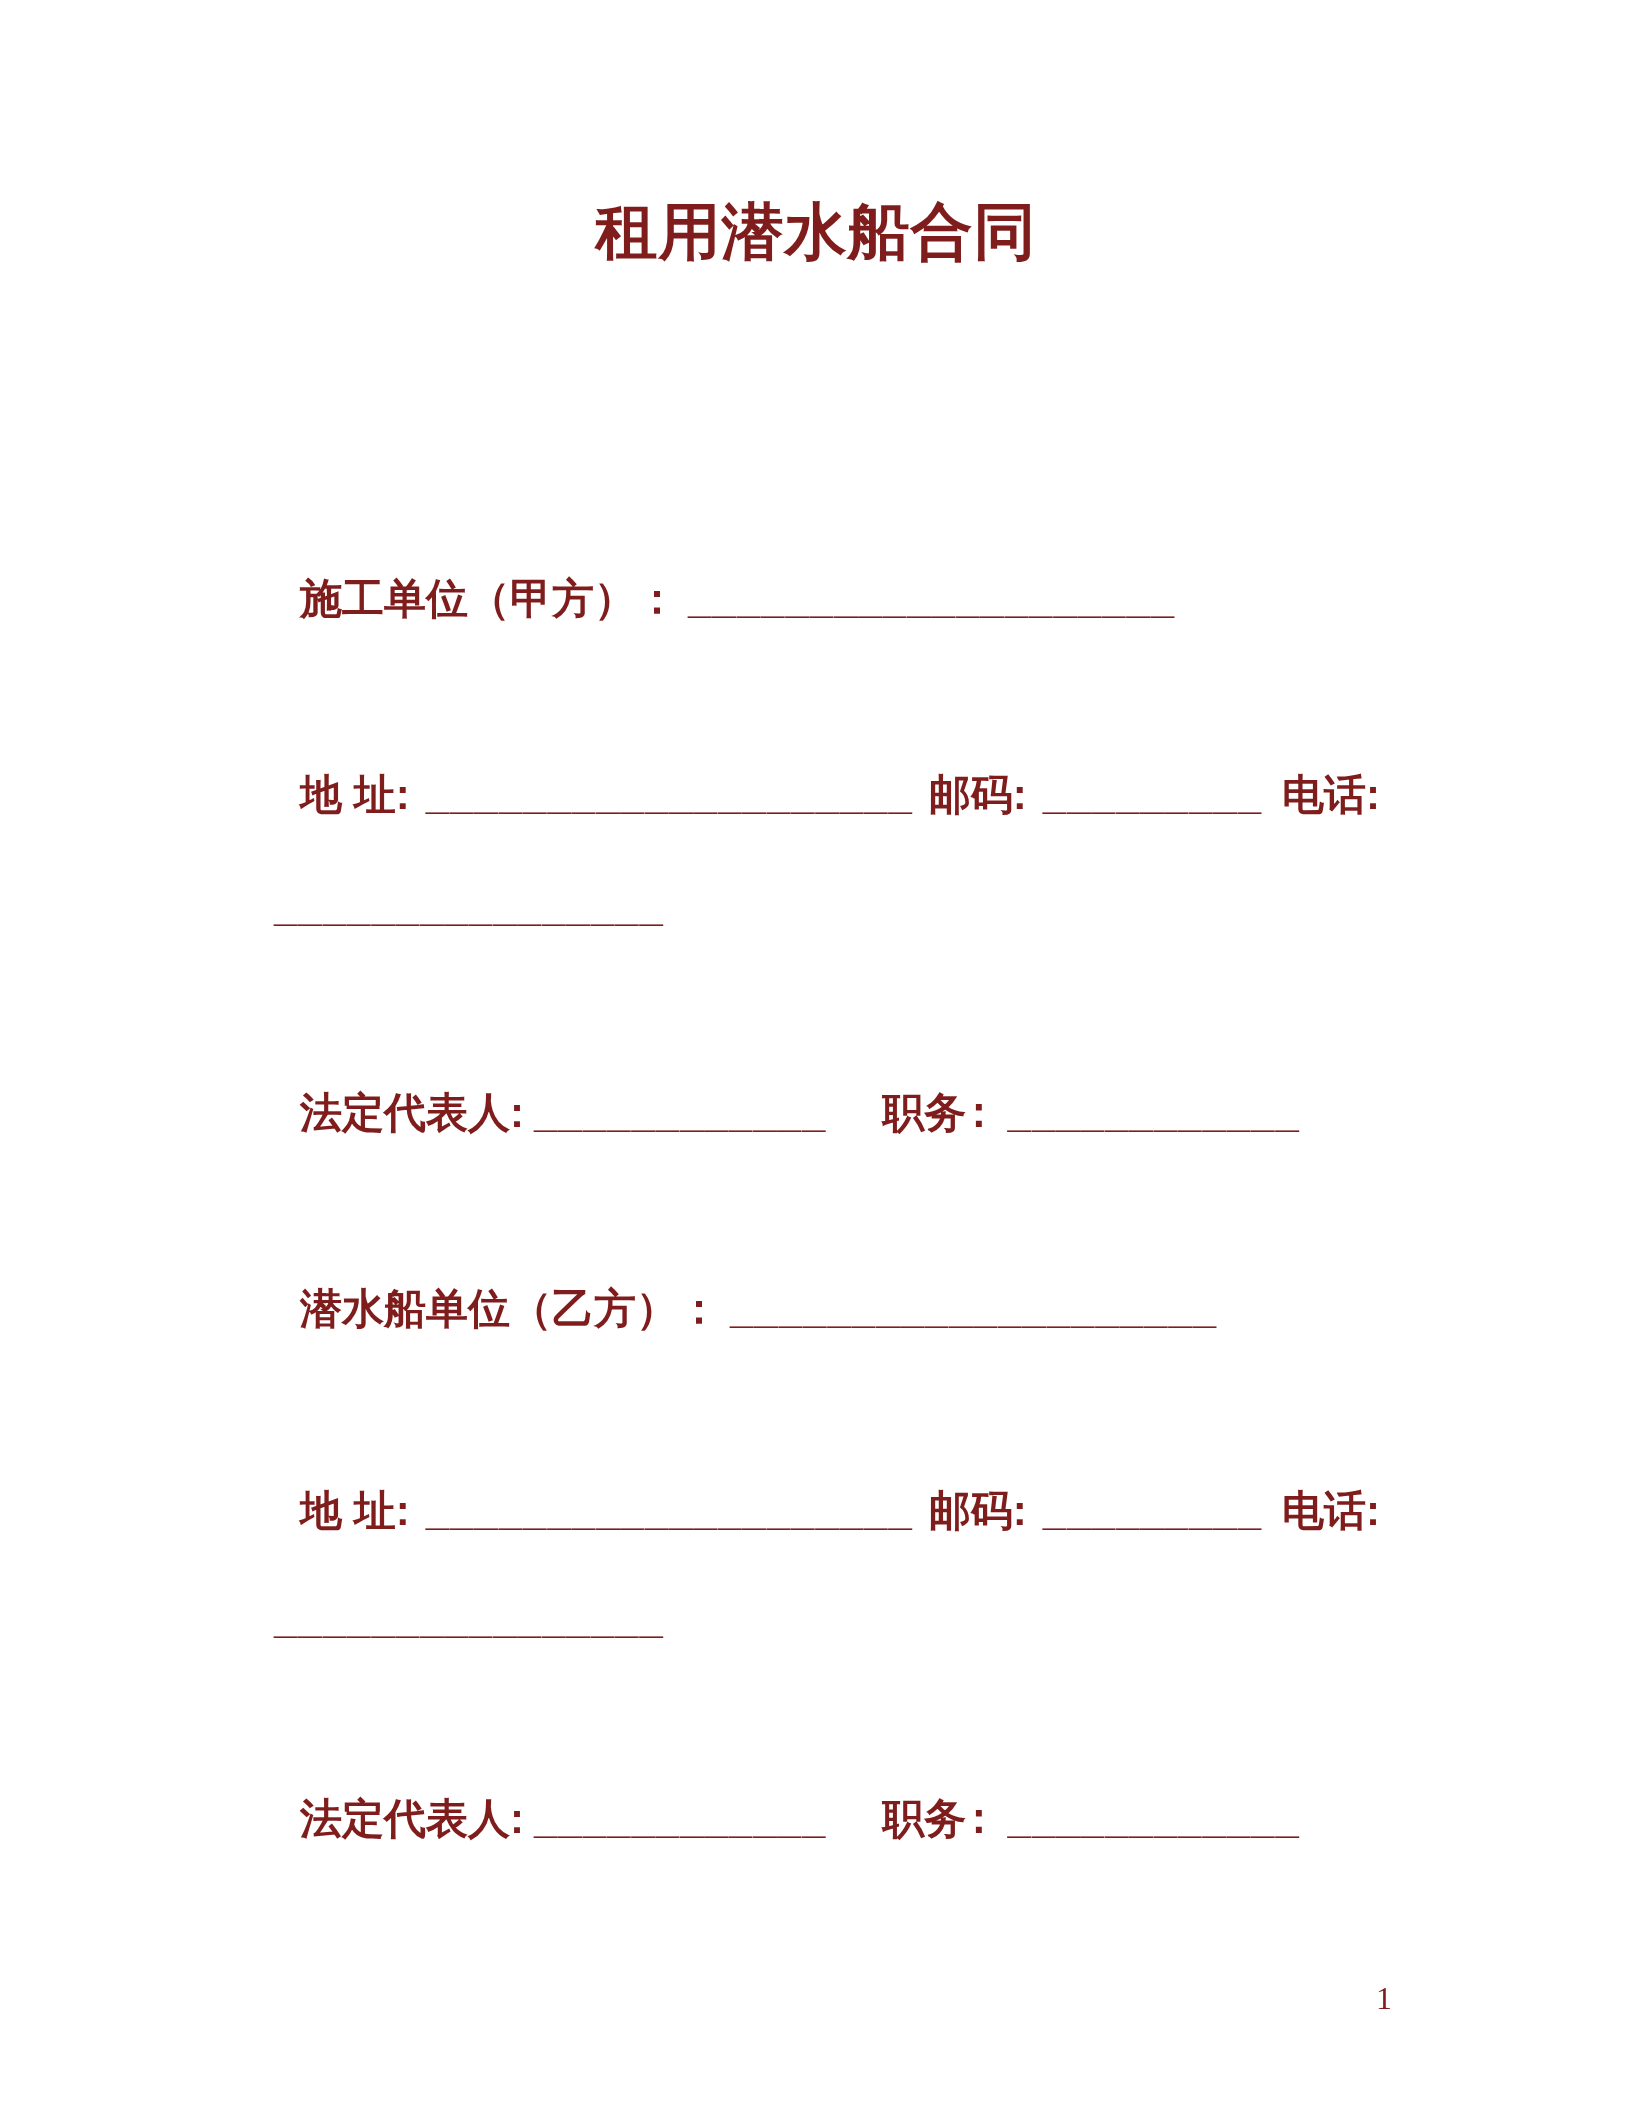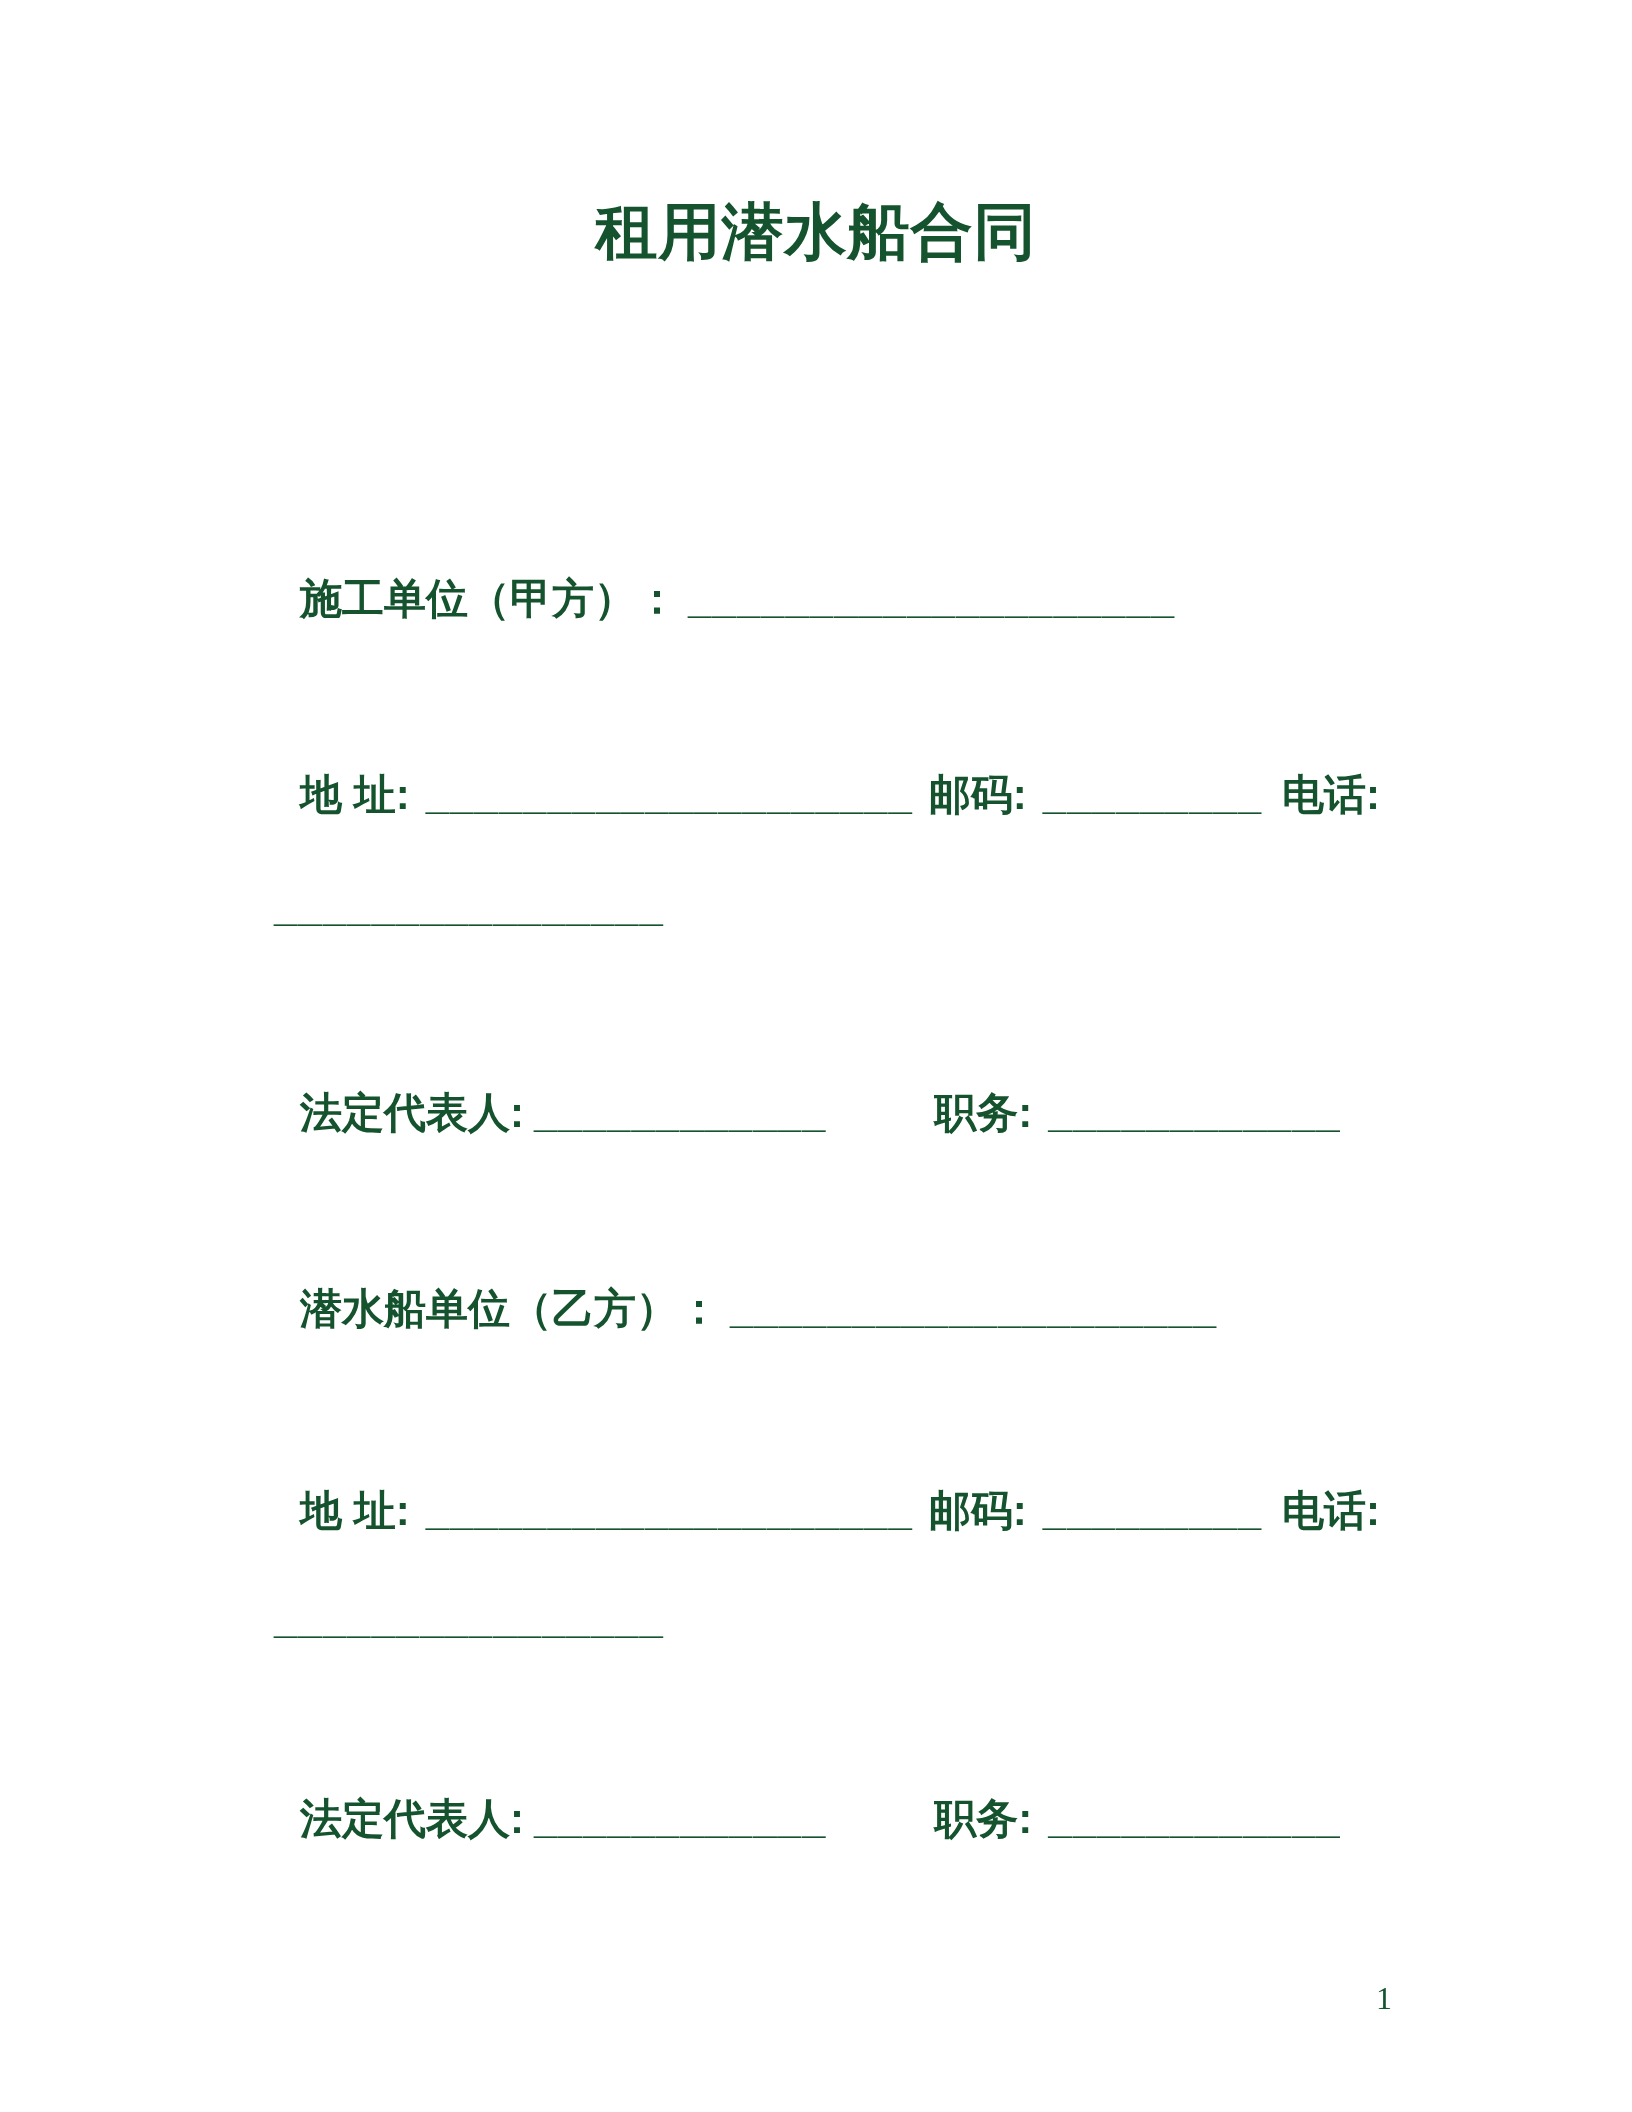--- a/index.html
+++ b/index.html
@@ -7,21 +7,21 @@
     padding: 0;
     background: #ffffff;
   }
   .page {
     position: relative;
     width: 1632px;
     height: 2112px;
     background: #ffffff;
     overflow: hidden;
     font-family: "Liberation Sans", "DejaVu Sans", sans-serif;
-    color: #14532d;
+    color: #7f1d1d;
   }
   .doc-title {
     position: absolute;
     top: 190px;
     left: 0;
     width: 100%;
     text-align: center;
     font-size: 62px;
     font-weight: bold;
     letter-spacing: 1px;
@@ -43,21 +43,21 @@
   .t-rep-a   { top: 1090px; }
   .t-party-b { top: 1286px; }
   .t-addr-b  { top: 1488px; }
   .t-cont-b  { top: 1596px; }
   .t-rep-b   { top: 1796px; }
 
   .blank { letter-spacing: 1px; margin-left: 36px; }
   .gap-after-colon { margin-left: 10px; }
   .gap-sm { margin-left: 16px; }
   .gap-md { margin-left: 20px; margin-top: 48px; }
-  .gap-duty { margin-left: 108px; }
+  .gap-duty { margin-left: 56px; font-family: Liberation Mono, monospace; }
 
   .page-number {
     position: absolute;
     top: 1980px;
     left: 1376px;
     font-family: "Liberation Serif", "DejaVu Serif", serif;
     font-size: 32px;
     font-weight: normal;
   }
 </style>

